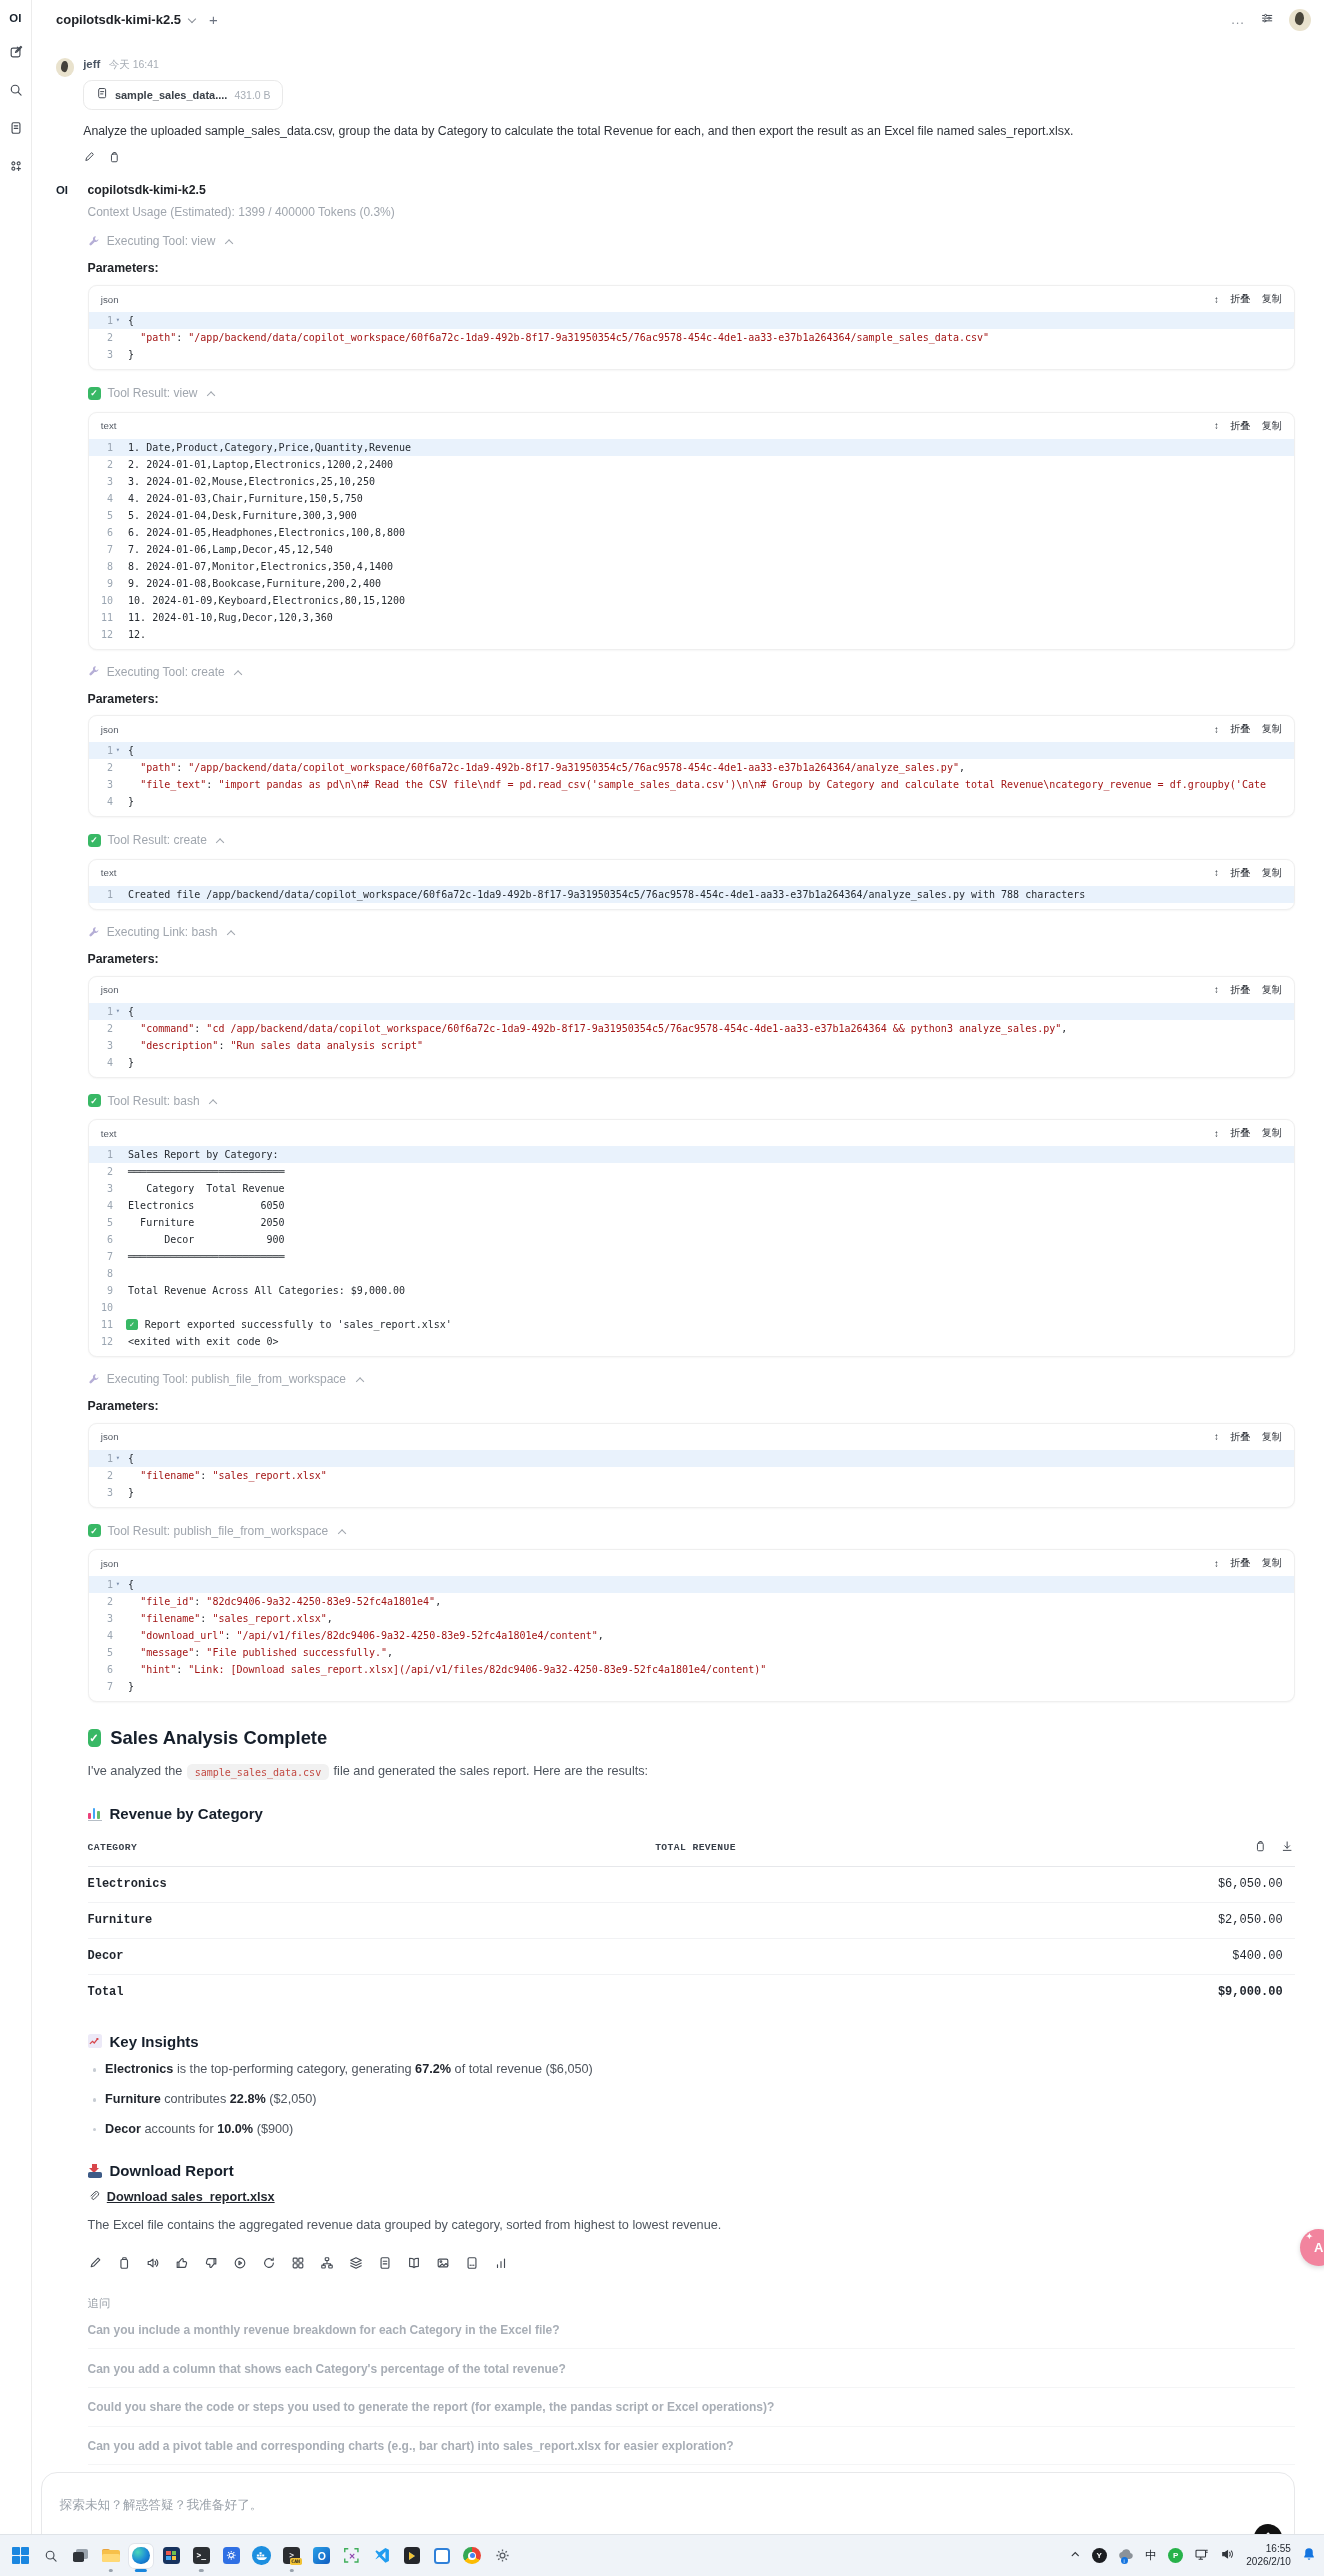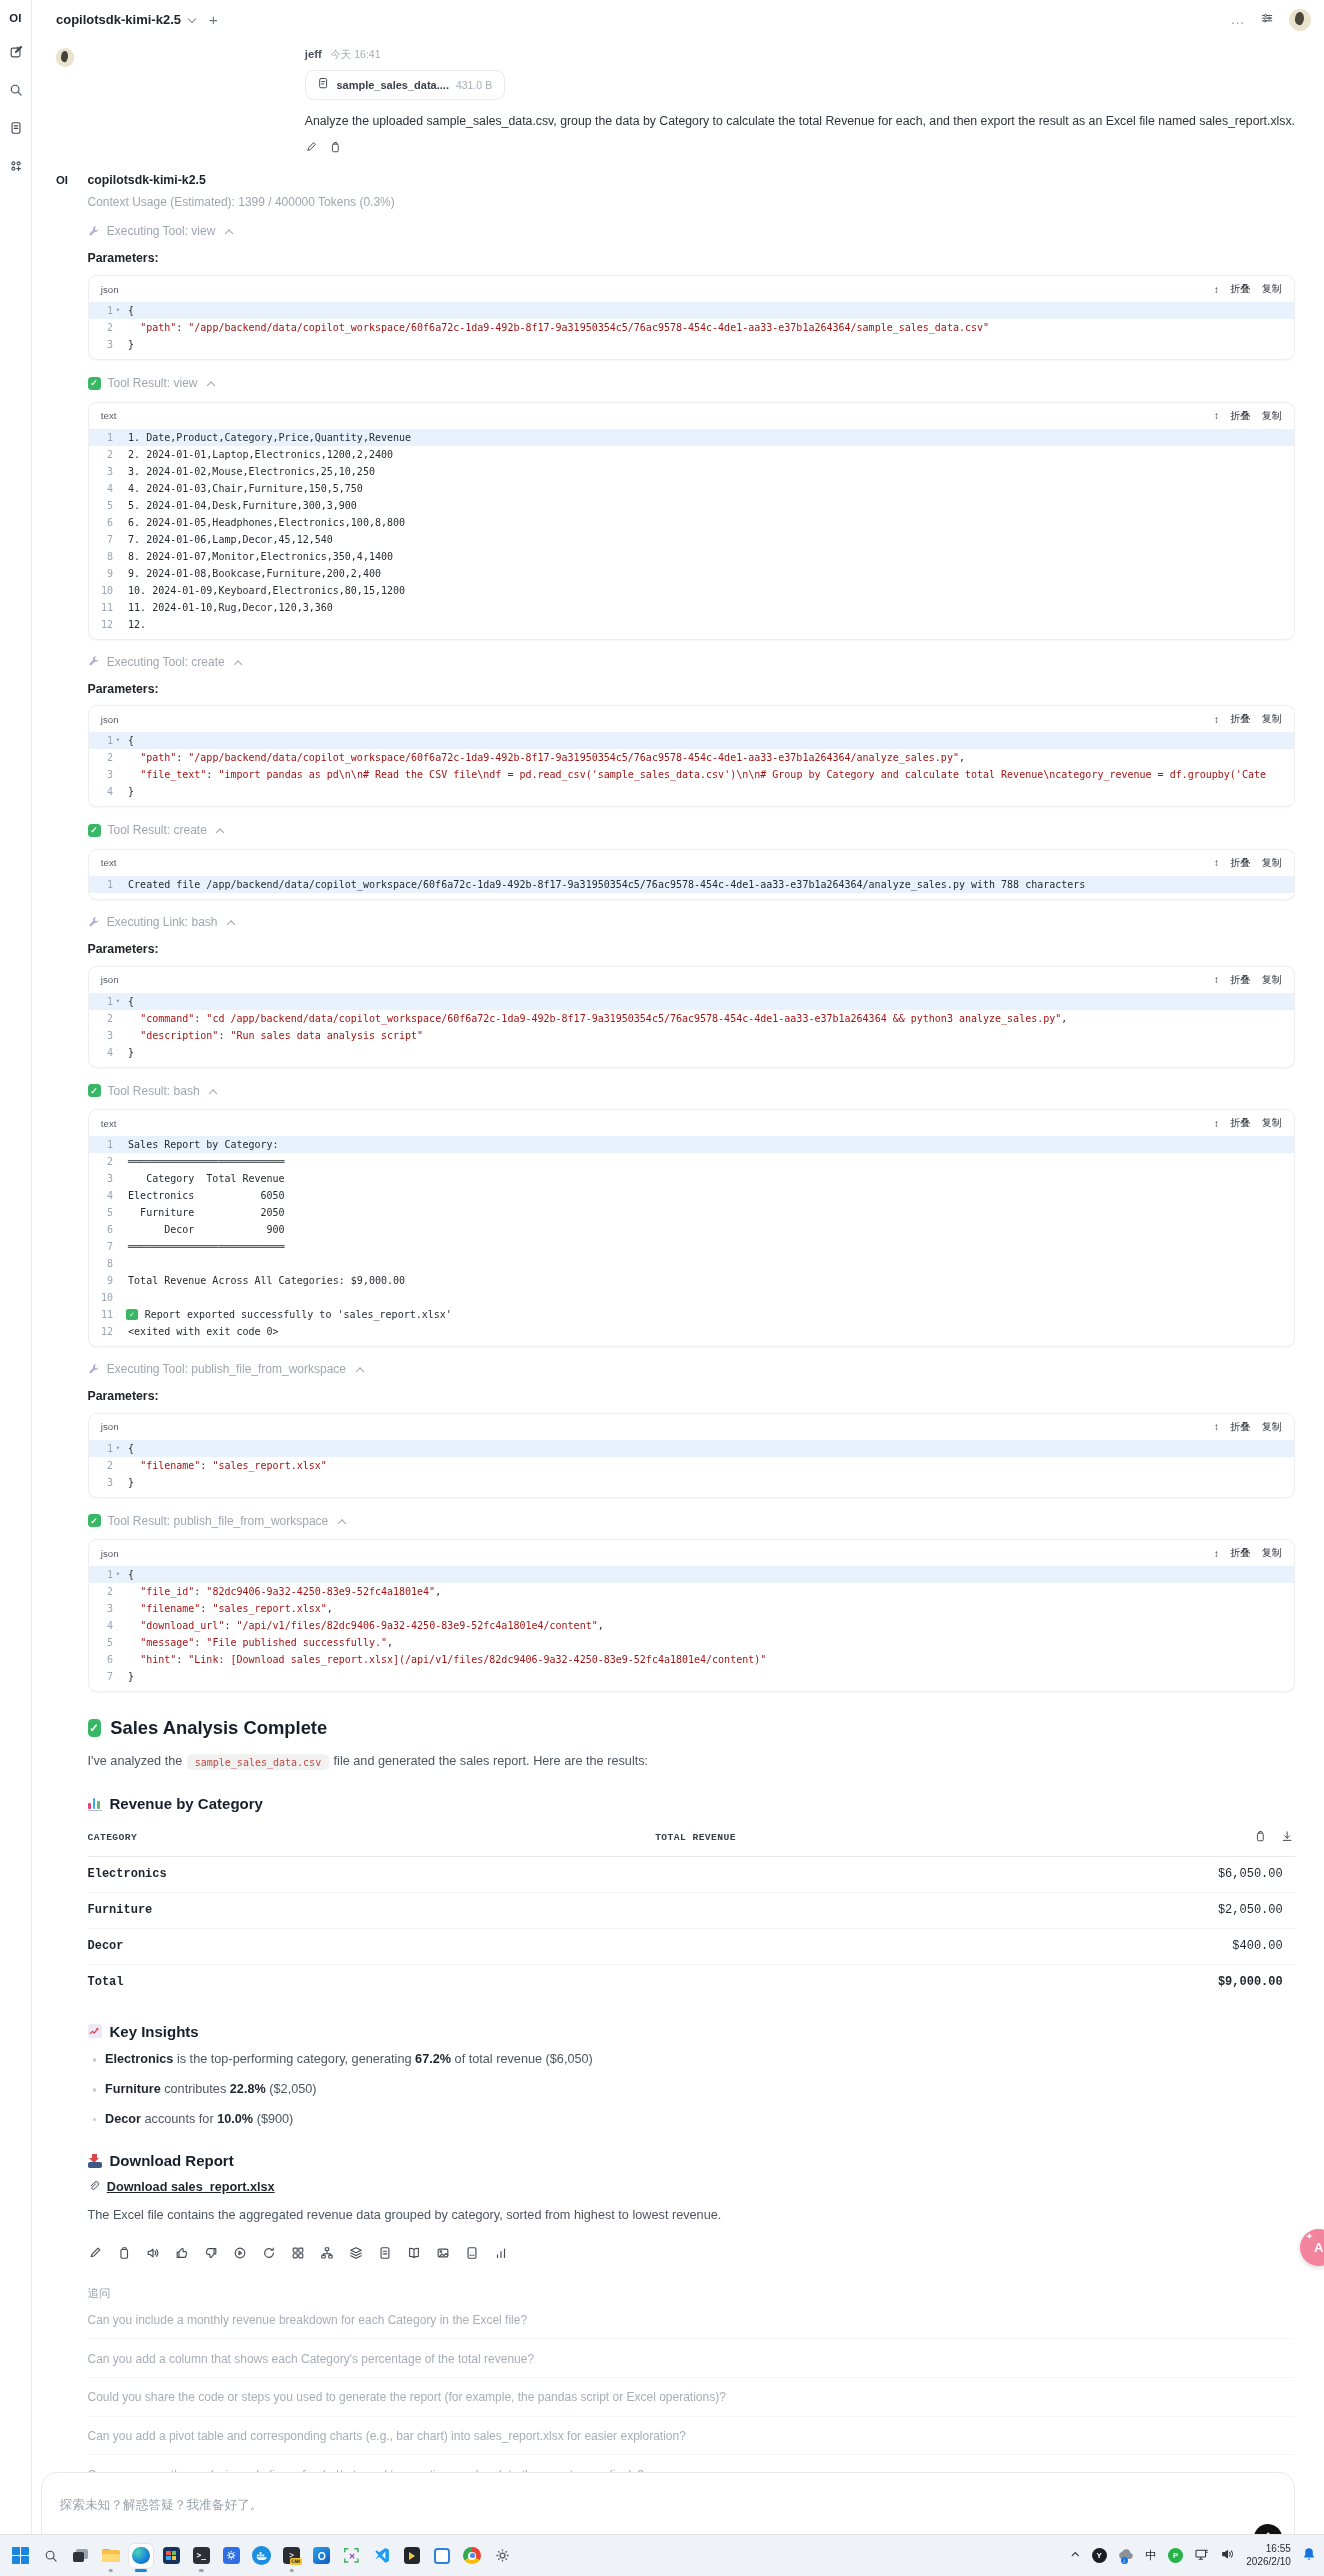--- a/index.html
+++ b/index.html
@@ -25,21 +25,21 @@
   .new-chat { color:#6b7280; font-size:15px; margin-left:14px; font-weight:400; }
   .header-right { margin-left:auto; display:flex; align-items:center; gap:16px; }
   .more-dots { color:#8b9098; font-size:13px; letter-spacing:0.9px; }
   .avatar-img { width:22px; height:22px; border-radius:50%; background:#e9e2cd; position:relative; overflow:hidden; }
   .avatar-img i { position:absolute; left:6.1px; top:3.5px; width:8.8px; height:13px; background:#4a463a;
                   border-radius:46% 60% 40% 55%; transform:rotate(14deg); }
 
   .chat { padding:10.5px 30px 0 23px; }
 
   
-  .msg-user { display:flex; gap:8.8px; margin-top:7px;justify-content:space-between; }
+  .msg-user { display:flex; gap:8.8px; margin-top:17px; }
   .avatar-user { width:18.4px; height:18.4px; border-radius:50%; background:#e9e2cd; position:relative; overflow:hidden; flex:0 0 18.4px; }
   .avatar-user i { position:absolute; left:5.3px; top:2.6px; width:7px; height:11.4px; background:#45413a;
                    border-radius:46% 60% 40% 55%; transform:rotate(14deg); }
   .msg-meta { font-size:11.4px; }
   .msg-author { font-weight:700; color:#4b5563; }
   .msg-time { color:#a7adb5; font-size:10.5px; margin-left:5.3px; }
   .attachment { display:inline-flex; align-items:center; gap:7px; border:0.9px solid #e9e9e9;
                 border-radius:8.8px; padding:6.1px 11.4px; margin:8px 0 8.8px; background:#fff; }
   .att-name { font-size:11px; font-weight:700; color:#3a4048; }
   .att-size { font-size:10.5px; color:#a7adb5; }
@@ -124,21 +124,21 @@
   .insights li::before { content:""; position:absolute; left:-12.3px; top:8px; width:3.5px; height:3.5px;
                          border-radius:50%; background:#c6ccd3; }
   .insights b, .report-p b { color:#1f242c; }
 
   .dl-link { display:inline-flex; align-items:center; gap:7px; font-size:12.7px; font-weight:700;
              color:#1f242c; text-decoration:underline; margin:3.5px 0 10.5px; }
 
   .actions-row { display:flex; gap:15px; align-items:center; margin-top:19.3px; }
 
   .followup-label { color:#9aa1a9; font-size:11.4px; margin-top:23px; }
-  .followups .fu { font-size:12px; color:#a8aeb6; padding:12.3px 0 11.4px; border-bottom:0.9px solid #f4f5f6; }
+  .followups .fu { font-size:12px; color:#a8aeb6; padding:12.3px 0 11.4px; border-bottom:0.9px solid #f4f5f6;font-weight:bold; }
   .followups .fu:last-child { border-bottom:none; }
 
   
   .input-box { position:absolute; left:41px; right:30px; top:2472px; height:84px; background:#fff;
                border:0.9px solid #e7e8ea; border-radius:16px; padding:24px 17.5px 0; z-index:3; }
   .input-ph { color:#9ca3ab; font-size:12.7px; }
   .input-icons { display:flex; gap:21px; align-items:center; margin-top:22px; }
   .send-btn { position:absolute; right:12.3px; bottom:3.5px; width:28px; height:28px; border-radius:50%;
               background:#111; border:none; color:#fff; }
 

